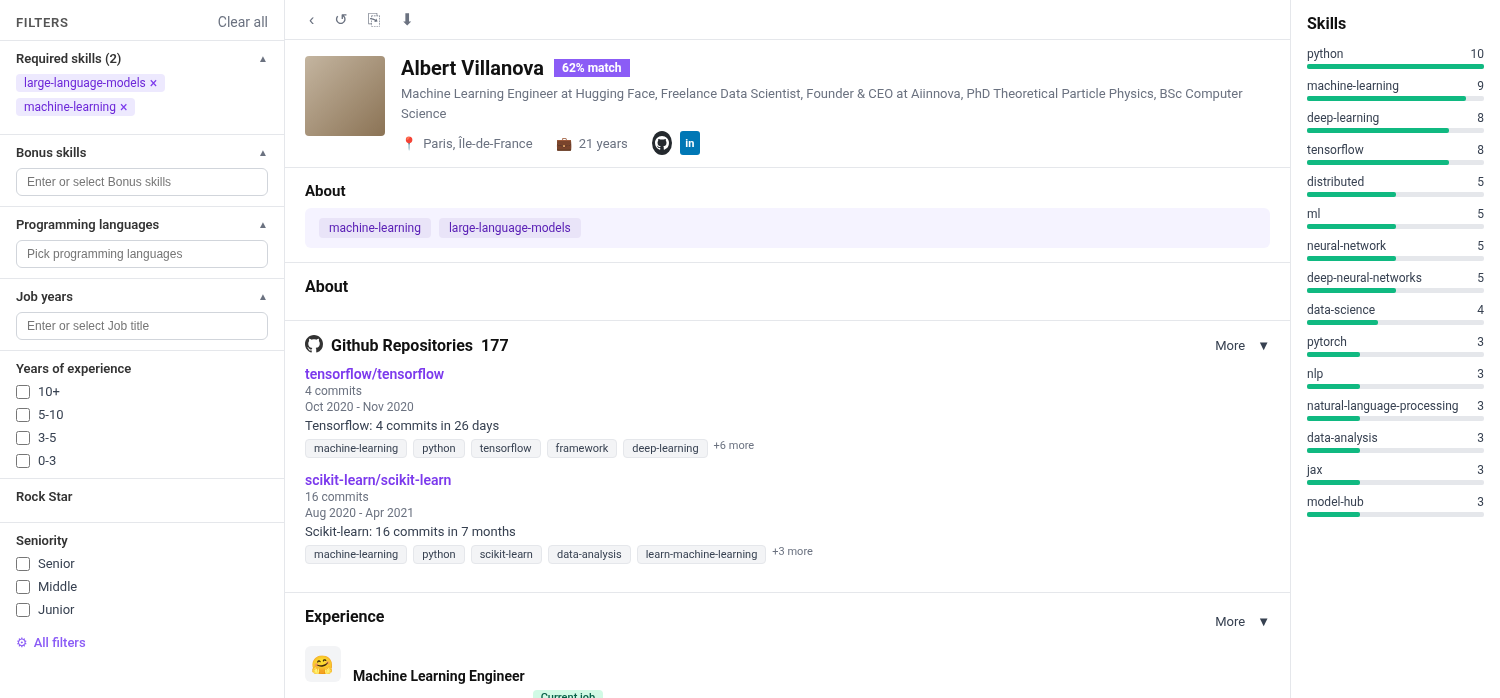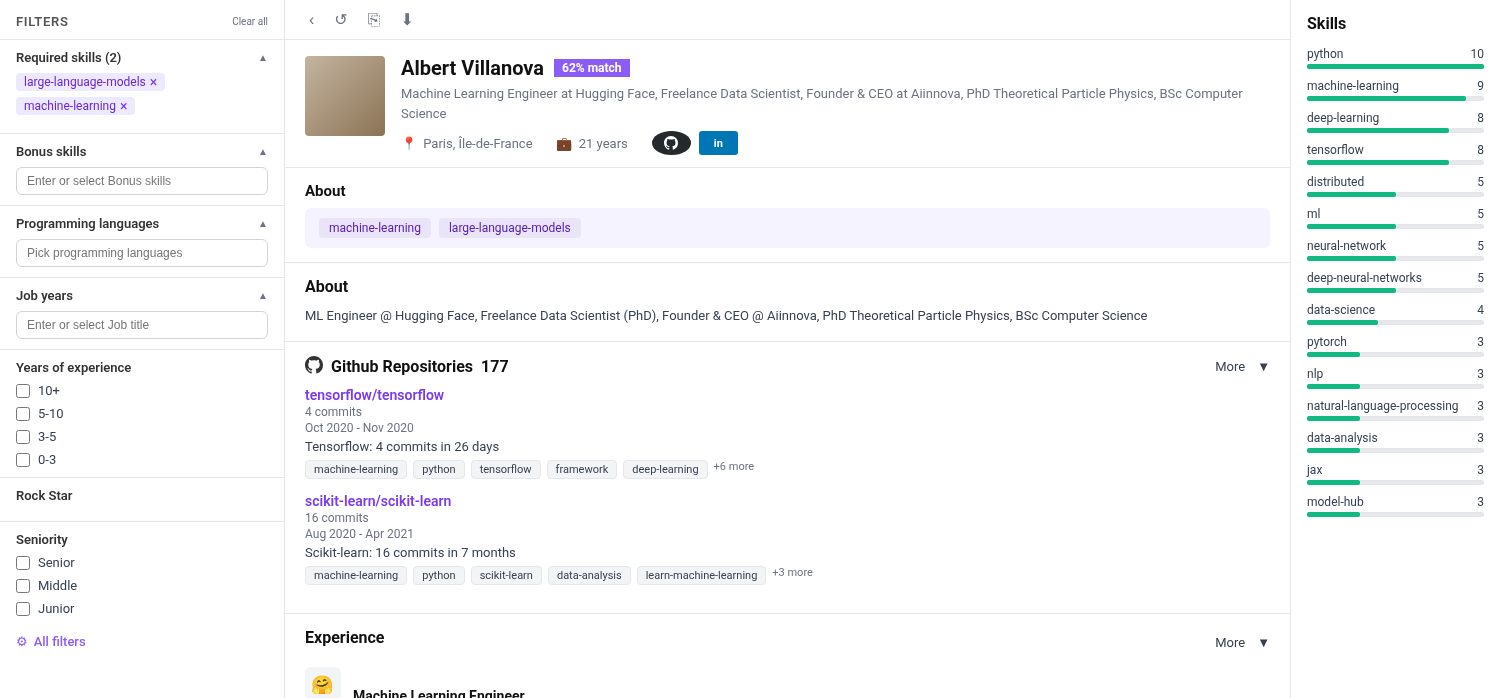--- a/index.html
+++ b/index.html
@@ -2,21 +2,21 @@
 <html><head>
   <meta charset="utf-8">
   <style>
     * { box-sizing: border-box; margin: 0; padding: 0; }
     body { font-family: -apple-system, BlinkMacSystemFont, 'Segoe UI', Roboto, sans-serif; font-size: 13px; color: #333; background: #fff; display: flex; height: 698px; overflow: hidden; }
 
     
     .sidebar { width: 285px; min-width: 285px; border-right: 1px solid #e5e7eb; overflow-y: auto; padding: 8px 0; background: #fff; }
     .sidebar-header { display: flex; justify-content: space-between; align-items: center; padding: 6px 16px 10px; }
     .sidebar-header-title { font-weight: 600; font-size: 13px; color: #555; text-transform: uppercase; letter-spacing: 0.05em; }
-    .clear-all { color: #6b7280; font-size: 10px; cursor: pointer; }
+    .clear-all { color: #6b7280; font-size: 14px; cursor: pointer; }
     .filter-section { border-top: 1px solid #e5e7eb; padding: 10px 16px; }
     .filter-section-header { display: flex; justify-content: space-between; align-items: center; margin-bottom: 8px; cursor: pointer; }
     .filter-section-title { font-weight: 600; font-size: 13px; }
     .chevron { font-size: 10px; color: #6b7280; }
     .tag-container { display: flex; flex-wrap: wrap; gap: 6px; margin-bottom: 8px; }
     .tag { display: flex; align-items: center; gap: 4px; background: #ede9fe; color: #6d28d9; border-radius: 4px; padding: 2px 8px; font-size: 12px; }
     .tag-remove { cursor: pointer; font-size: 14px; line-height: 1; color: #7c3aed; }
     .input-field { width: 100%; border: 1px solid #d1d5db; border-radius: 6px; padding: 6px 10px; font-size: 12px; color: #6b7280; outline: none; }
     .checkbox-group { display: flex; flex-direction: column; gap: 8px; margin-top: 4px; }
     .checkbox-item { display: flex; align-items: center; gap: 8px; cursor: pointer; }
@@ -31,21 +31,21 @@
     .candidate-header { display: flex; align-items: flex-start; gap: 16px; padding: 16px 20px 12px; border-bottom: 1px solid #e5e7eb; }
     .avatar-placeholder { width: 80px; height: 80px; background: linear-gradient(135deg, #c4b5a0 0%, #8b7355 100%); border-radius: 4px; }
     .candidate-info { flex: 1; }
     .candidate-name-row { display: flex; align-items: center; gap: 10px; margin-bottom: 4px; }
     .candidate-name { font-size: 20px; font-weight: 700; color: #111; }
     .match-badge { background: #8b5cf6; color: #fff; border-radius: 0; padding: 2px 8px; font-size: 12px; font-weight: 700; }
     .candidate-title { font-size: 13px; color: #6b7280; margin-bottom: 8px; line-height: 1.5; }
     .candidate-meta { display: flex; align-items: center; gap: 24px; color: #6b7280; font-size: 13px; }
     .meta-item { display: flex; align-items: center; gap: 6px; }
     .social-links { display: flex; gap: 8px; align-items: center; }
-    .social-icon { width: 39px; height: 24px; border-radius: 50%; display: flex; align-items: center; justify-content: center; font-size: 14px; cursor: pointer; }
+    .social-icon { width: 20px; height: 24px; border-radius: 50%; display: flex; align-items: center; justify-content: center; font-size: 14px; cursor: pointer; }
     .github-icon { background: #24292e; color: #fff; border-radius: 50%; }
     .linkedin-icon { background: #0077b5; color: #fff; border-radius: 3px; font-size: 11px; font-weight: 700; }
 
     
     .section { padding: 14px 20px; border-bottom: 1px solid #e5e7eb; }
     .section-title { font-size: 16px; font-weight: 700; color: #111; margin-bottom: 10px; }
     .matched-skills-box { background: #f5f3ff; border-radius: 6px; padding: 10px 14px; display: flex; gap: 8px; flex-wrap: wrap; }
     .skill-tag { background: #e9e4f8; color: #5b21b6; border-radius: 4px; padding: 3px 10px; font-size: 12px; }
     .about-text { font-size: 13px; color: #374151; line-height: 1.6; }
 
@@ -243,21 +243,20 @@
     <div class="section">
       <div class="section-title" style="font-size:15px; margin-bottom:8px;">About</div>
       <div class="matched-skills-box">
         <span class="skill-tag">machine-learning</span>
         <span class="skill-tag">large-language-models</span>
       </div>
     </div>
 
     <div class="section">
       <div class="section-title">About</div>
-      <div class="about-text">ML Engineer @ Hugging Face, Freelance Data Scientist (PhD), Founder &amp; CEO @ Aiinnova, PhD Theoretical Particle Physics, BSc Computer Science</div>
     </div>
 
     <div class="repo-section">
       <div class="repo-header">
         <div class="repo-header-left">
           <span>
             <svg width="18" height="18" viewBox="0 0 16 16" fill="#333">
                 <path d="M8 0C3.58 0 0 3.58 0 8c0 3.54 2.29 6.53 5.47 7.59.4.07.55-.17.55-.38 0-.19-.01-.82-.01-1.49-2.01.37-2.53-.49-2.69-.94-.09-.23-.48-.94-.82-1.13-.28-.15-.68-.52-.01-.53.63-.01 1.08.58 1.23.82.72 1.21 1.87.87 2.33.66.07-.52.28-.87.51-1.07-1.78-.2-3.64-.89-3.64-3.95 0-.87.31-1.59.82-2.15-.08-.2-.36-1.02.08-2.12 0 0 .67-.21 2.2.82.64-.18 1.32-.27 2-.27.68 0 1.36.09 2 .27 1.53-1.04 2.2-.82 2.2-.82.44 1.1.16 1.92.08 2.12.51.56.82 1.27.82 2.15 0 3.07-1.87 3.75-3.65 3.95.29.25.54.73.54 1.48 0 1.07-.01 1.93-.01 2.2 0 .21.15.46.55.38A8.013 8.013 0 0016 8c0-4.42-3.58-8-8-8z"></path>
               </svg>
           </span>

